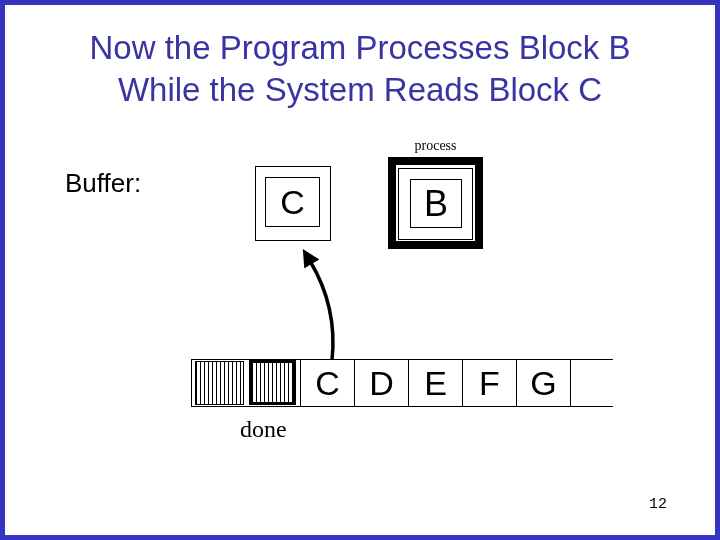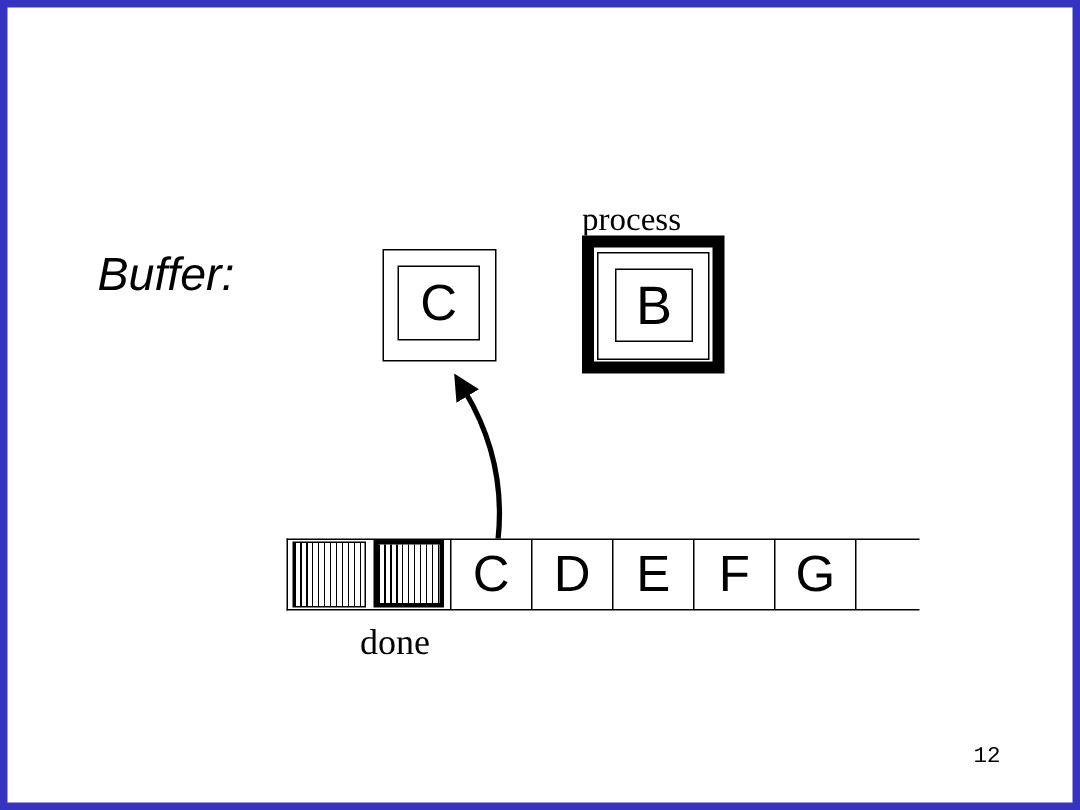--- a/index.html
+++ b/index.html
@@ -25,23 +25,22 @@
     text-align: center;
     color: var(--color-title, #3A34A3);
     font-size: 33px;
     line-height: 42px;
     letter-spacing: 0px;
     white-space: nowrap;
   }
   .side-label {
     position: absolute;
     color: var(--color-ink, #000);
-    font-size: 31px;
+    font-size: 26px;
     line-height: 32px;
-    font-style: italic;
   }
   .buffer-label { left: 60px; top: 162px; }
   .disk-label   { left: 60px; top: 351px; }
 
   
   .box-c {
     position: absolute;
     left: 250px; top: 161px;
     width: 76px; height: 75px;
     box-sizing: border-box;
@@ -80,23 +79,23 @@
     width: 52px; height: 49px;
     box-sizing: border-box;
     border: 1px solid var(--color-ink, #000);
     display: flex; align-items: center; justify-content: center;
     font-size: 36px;
   }
   .process-label {
     position: absolute;
     left: 383px; top: 129px;
     width: 95px;
-    text-align: left;
+    text-align: center;
     font-family: "Liberation Serif", serif;
-    font-size: 22px;
+    font-size: 14px;
     line-height: 24px;
     color: var(--color-ink, #000);
   }
 
   
   .disk-row {
     position: absolute;
     left: 186px; top: 354px;
     width: 422px; height: 48px;
     box-sizing: border-box;
@@ -165,20 +164,24 @@
 
   <svg class="arrow-layer" viewBox="0 0 720 540" aria-hidden="true">
     <defs>
       <marker id="ah" markerWidth="5" markerHeight="5" refX="1" refY="2.5" orient="auto">
         <path d="M0,0 L5,2.5 L0,5 Z" fill="#000"></path>
       </marker>
     </defs>
     <path d="M327,355 C331,318 323,286 305,256" fill="none" stroke="#000" stroke-width="3.5" marker-end="url(#ah)"></path>
   </svg>
 
+  <div class="title">
+    <div class="title-line">Now the Program Processes Block B</div>
+    <div class="title-line">While the System Reads Block C</div>
+  </div>
 
   <div class="side-label buffer-label">Buffer:</div>
 
   <div class="process-label">process</div>
 
   <div class="box-c">
     <div class="inner">
       <span>C</span>
     </div>
   </div>

